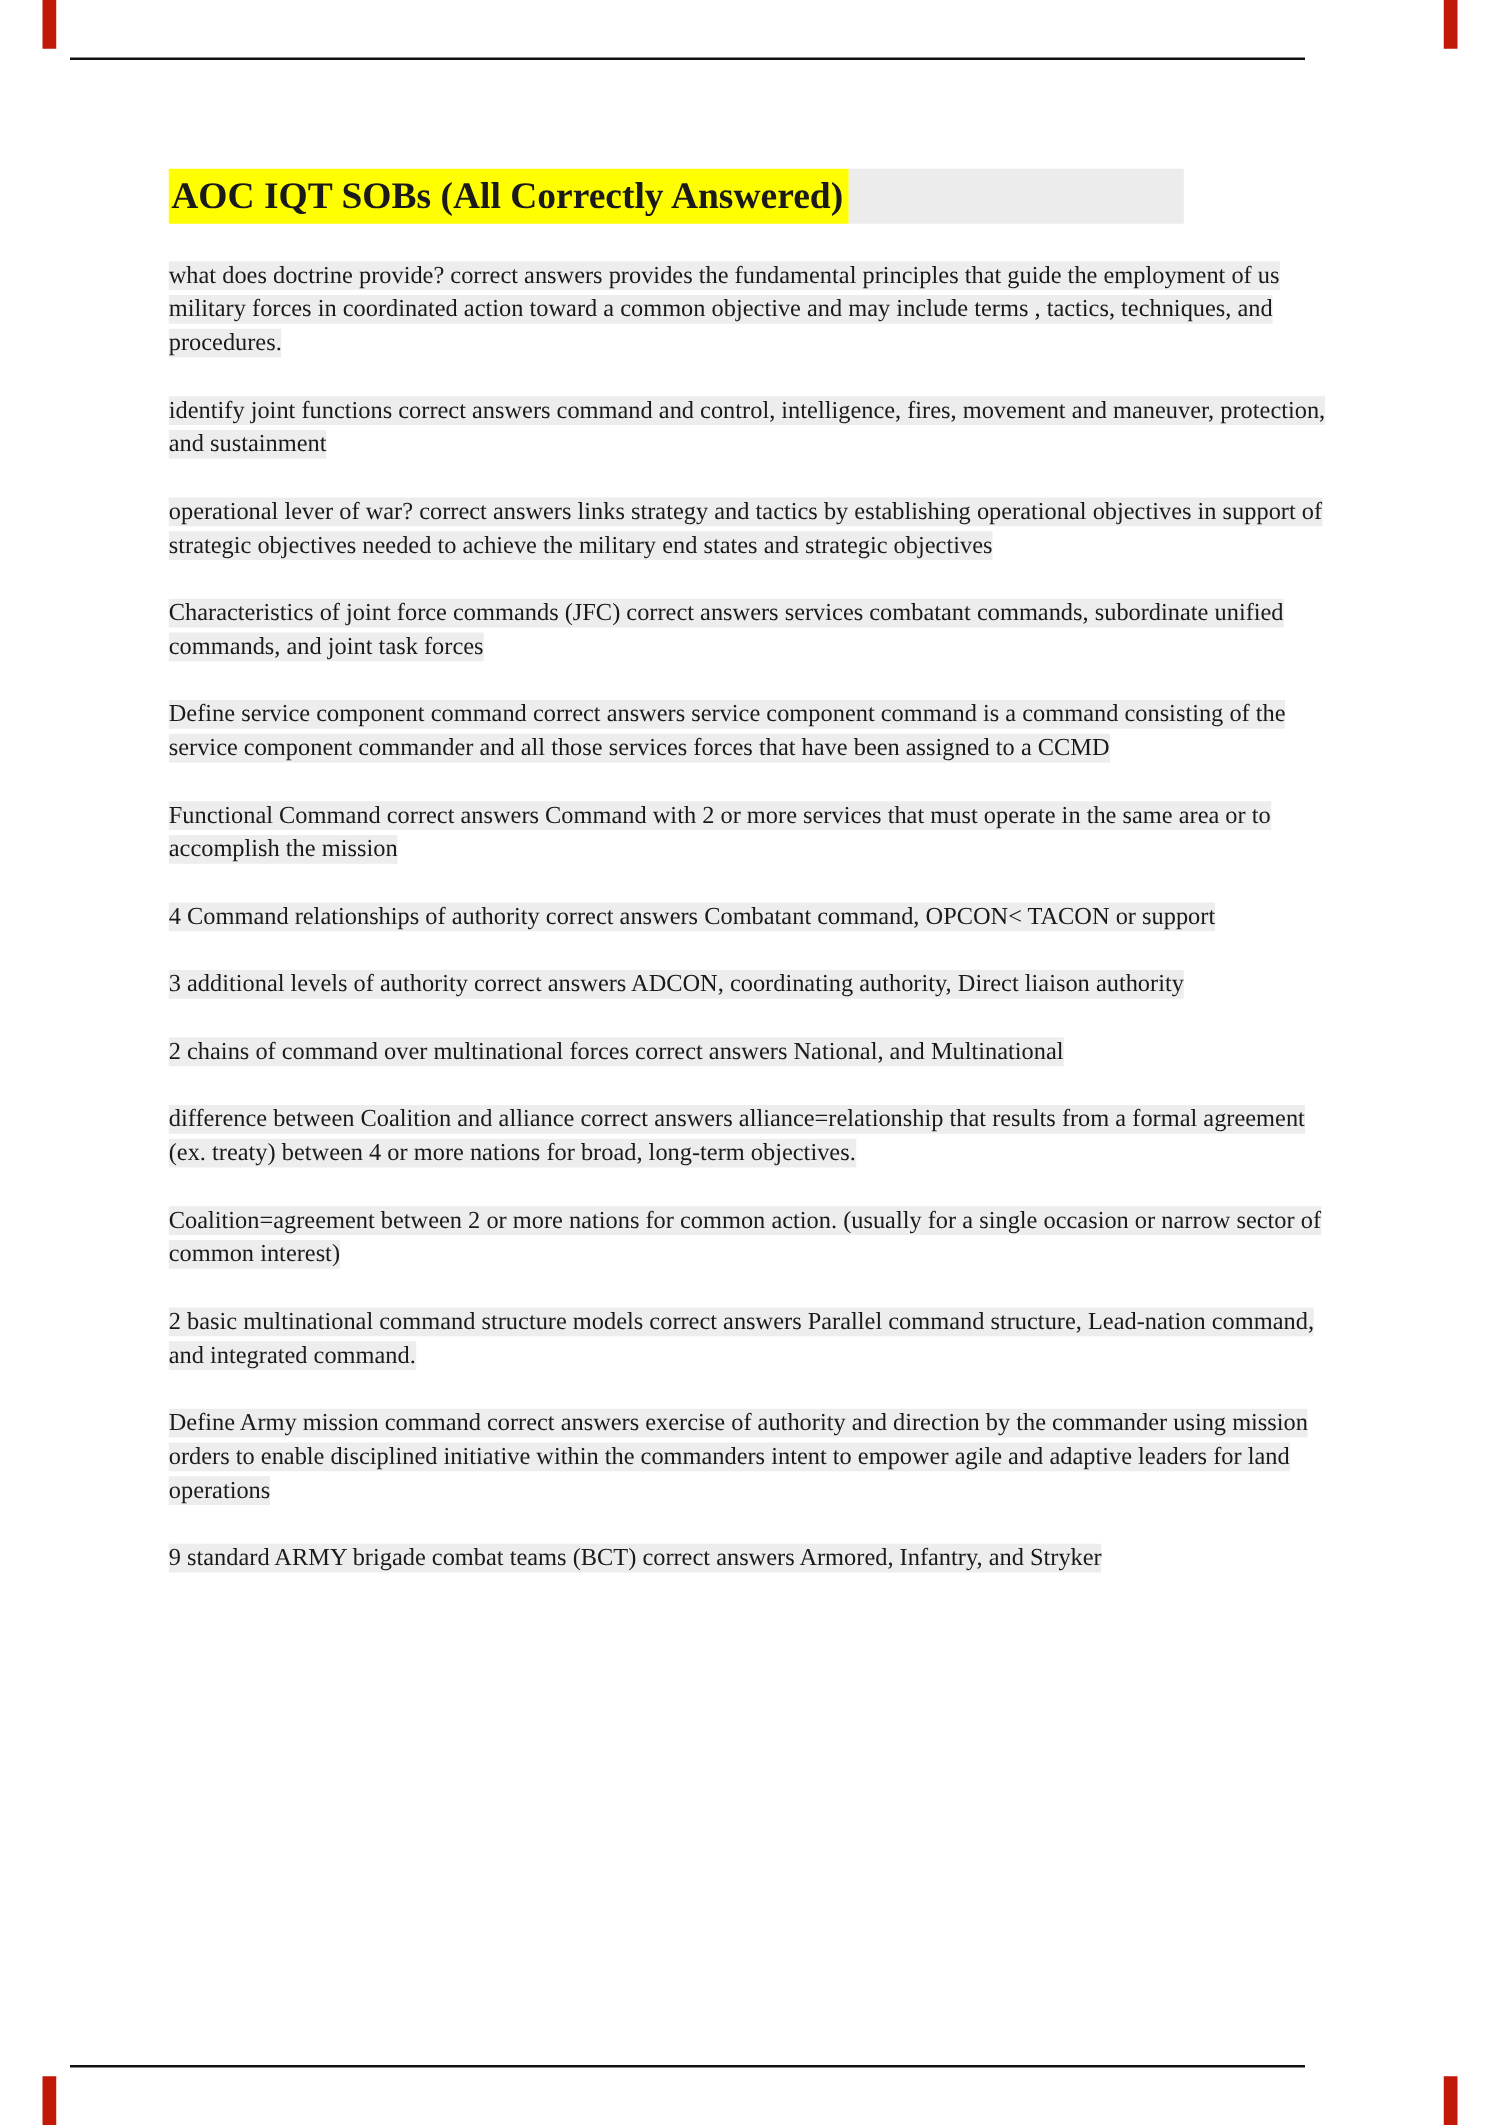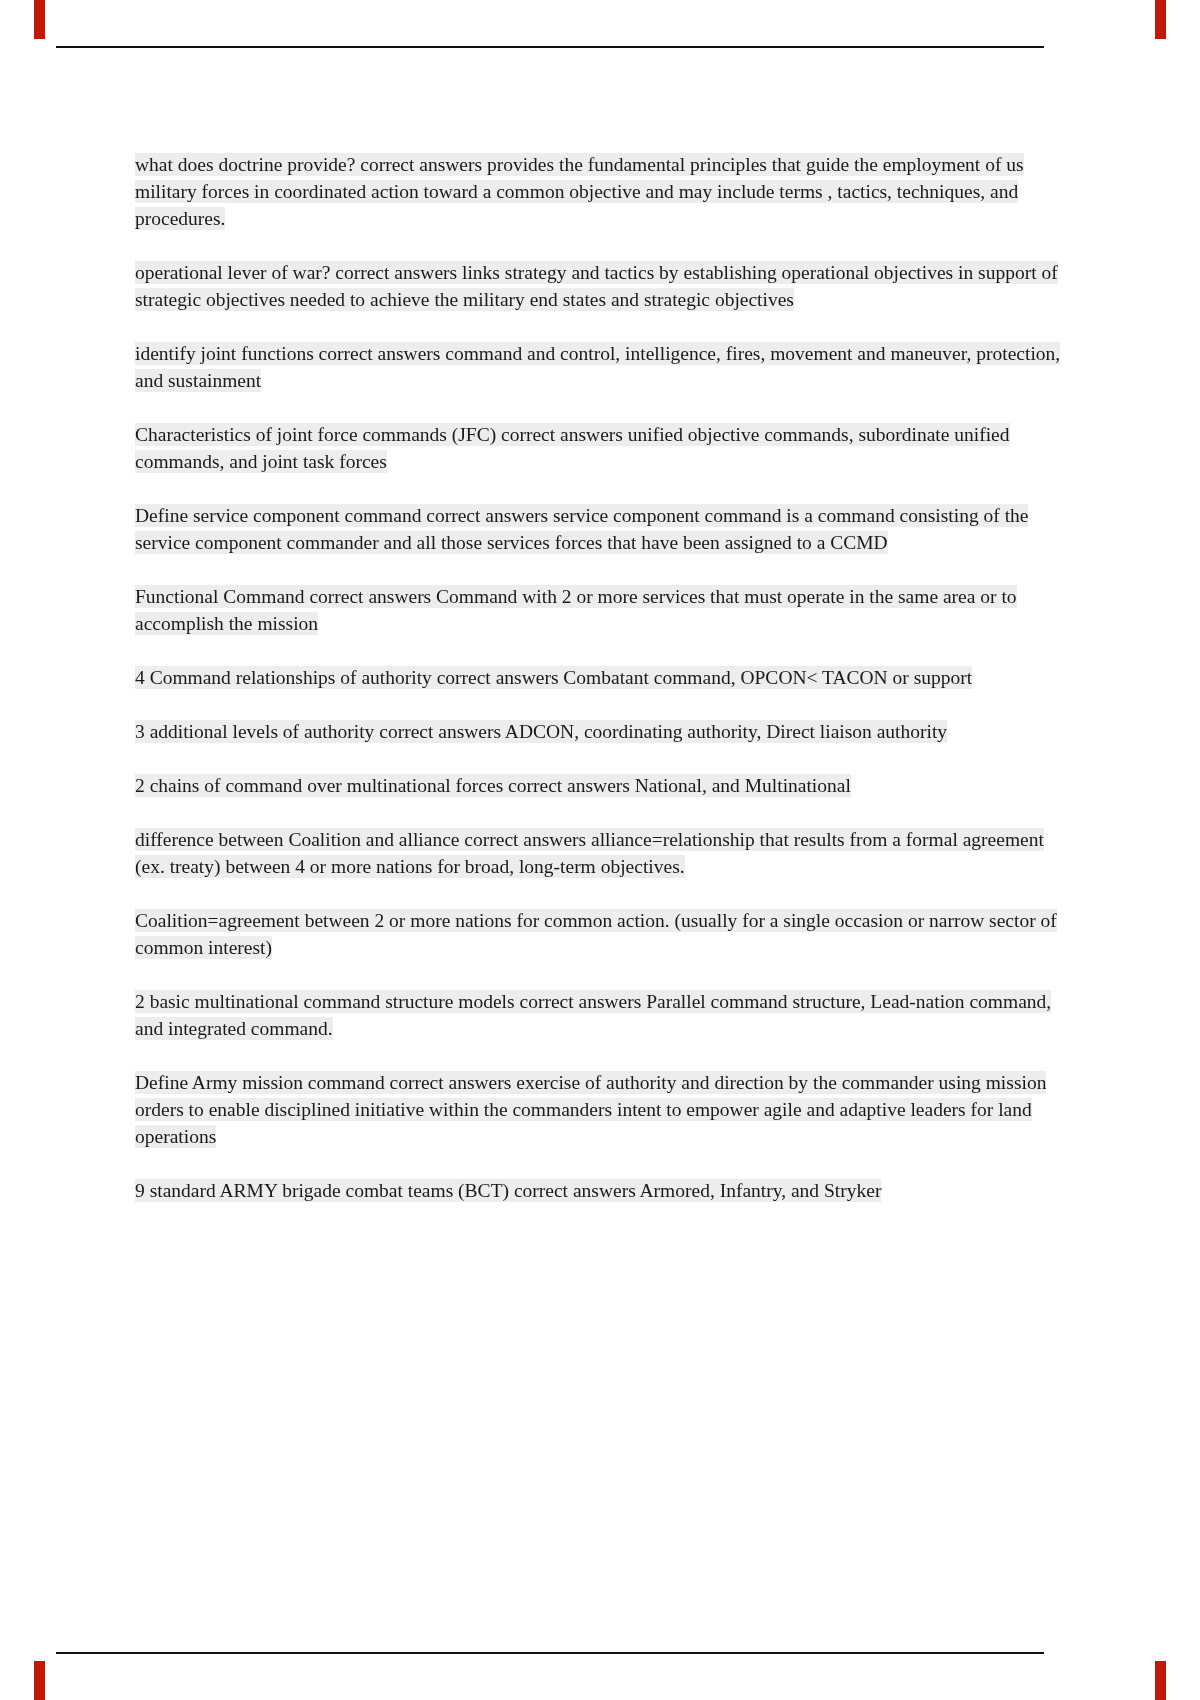--- a/index.html
+++ b/index.html
@@ -82,25 +82,29 @@
 
   <div class="edge-marker tl"></div>
   <div class="edge-marker tr"></div>
   <div class="edge-marker bl"></div>
   <div class="edge-marker br"></div>
 
   <div class="rule top"></div>
   <div class="rule bottom"></div>
 
   <div class="content">
+    <h1 class="doc-title">
+      <span class="title-hl">AOC IQT SOBs (All Correctly Answered)</span>
+      <span class="title-tail"></span>
+    </h1>
     <div class="paragraphs">
         <p><span class="hl">what does doctrine provide? correct answers provides the fundamental principles that guide the employment of us military forces in coordinated action toward a common objective and may include terms , tactics, techniques, and procedures.</span></p>
+        <p><span class="hl">identify joint functions correct answers command and control, intelligence, fires, movement and maneuver, protection, and sustainment</span></p>
         <p><span class="hl">operational lever of war? correct answers links strategy and tactics by establishing operational objectives in support of strategic objectives needed to achieve the military end states and strategic objectives</span></p>
-        <p><span class="hl">identify joint functions correct answers command and control, intelligence, fires, movement and maneuver, protection, and sustainment</span></p>
-        <p><span class="hl">Characteristics of joint force commands (JFC) correct answers unified objective commands, subordinate unified commands, and joint task forces</span></p>
+        <p><span class="hl">Characteristics of joint force commands (JFC) correct answers services combatant commands, subordinate unified commands, and joint task forces</span></p>
         <p><span class="hl">Define service component command correct answers service component command is a command consisting of the service component commander and all those services forces that have been assigned to a CCMD</span></p>
         <p><span class="hl">Functional Command correct answers Command with 2 or more services that must operate in the same area or to accomplish the mission</span></p>
         <p><span class="hl">4 Command relationships of authority correct answers Combatant command, OPCON&lt; TACON or support</span></p>
         <p><span class="hl">3 additional levels of authority correct answers ADCON, coordinating authority, Direct liaison authority</span></p>
         <p><span class="hl">2 chains of command over multinational forces correct answers National, and Multinational</span></p>
         <p><span class="hl">difference between Coalition and alliance correct answers alliance=relationship that results from a formal agreement (ex. treaty) between 4 or more nations for broad, long-term objectives.</span></p>
         <p><span class="hl">Coalition=agreement between 2 or more nations for common action. (usually for a single occasion or narrow sector of common interest)</span></p>
         <p><span class="hl">2 basic multinational command structure models correct answers Parallel command structure, Lead-nation command, and integrated command.</span></p>
         <p><span class="hl">Define Army mission command correct answers exercise of authority and direction by the commander using mission orders to enable disciplined initiative within the commanders intent to empower agile and adaptive leaders for land operations</span></p>
         <p><span class="hl">9 standard ARMY brigade combat teams (BCT) correct answers Armored, Infantry, and Stryker</span></p>

